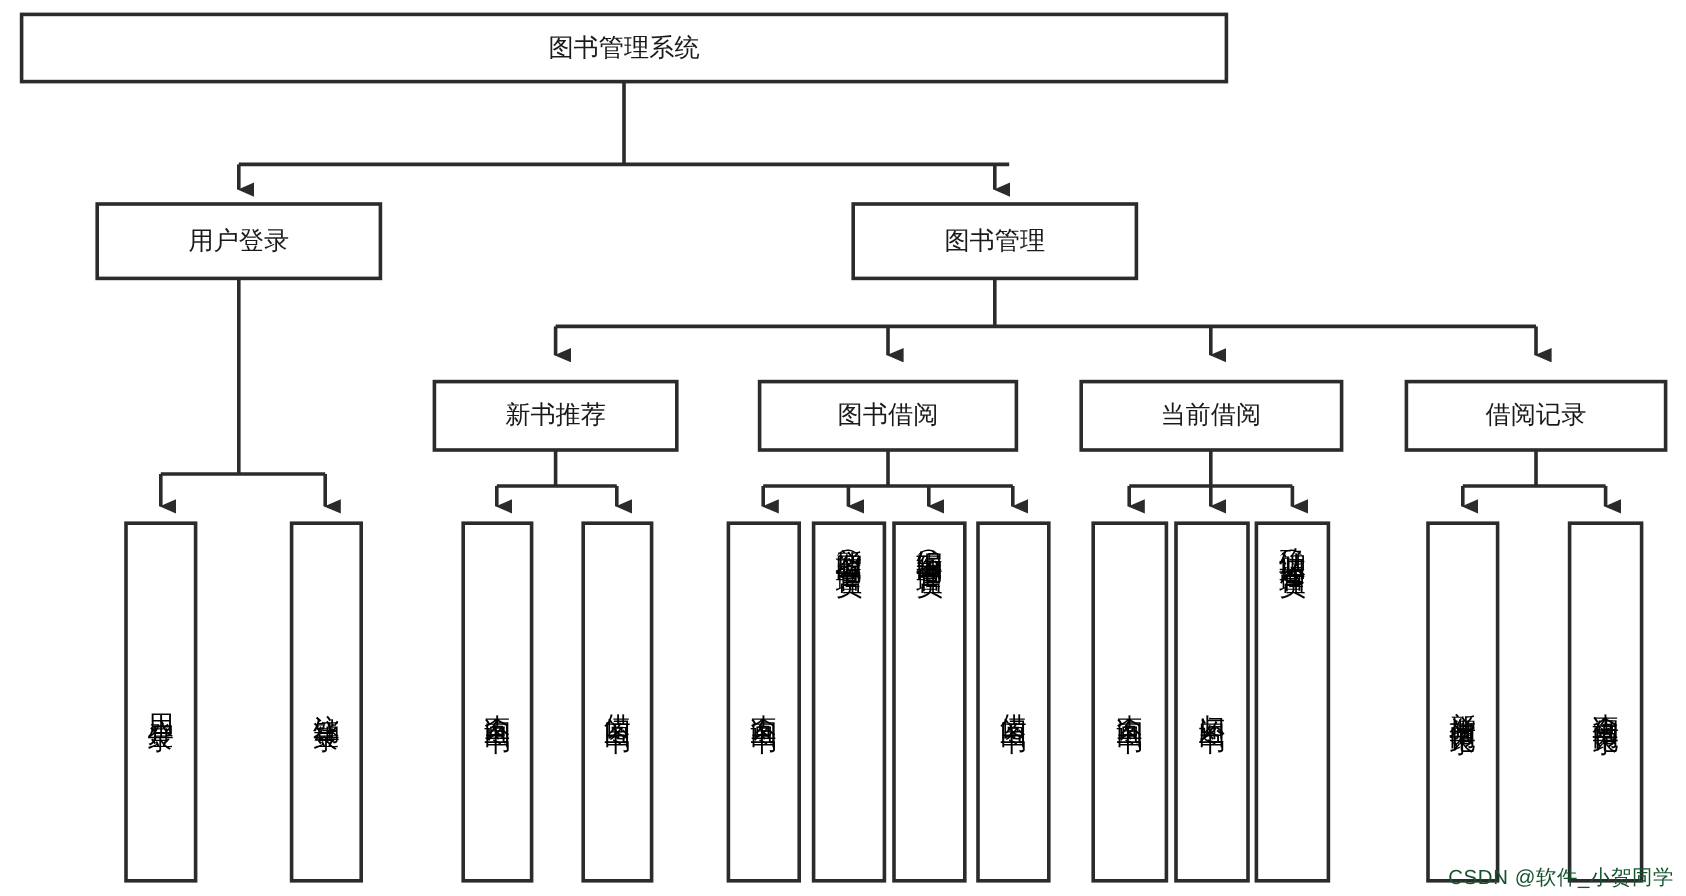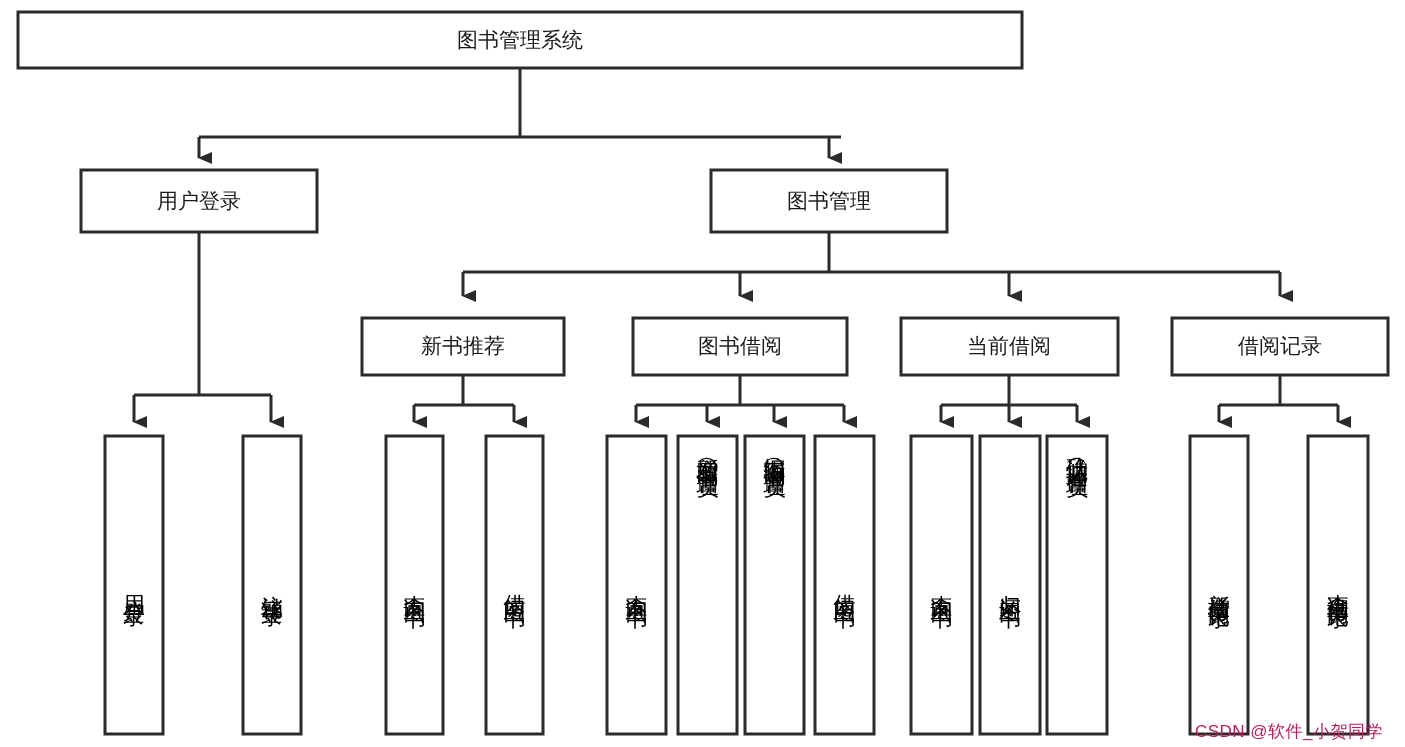--- a/index.html
+++ b/index.html
@@ -14,23 +14,23 @@
     font-family:"Liberation Sans","DejaVu Sans",sans-serif;
     font-size:21px;fill:#1a1a1a;text-anchor:middle;dominant-baseline:middle;
   }
   .leaf-label{
     font-family:"Liberation Sans","DejaVu Sans",sans-serif;
     font-size:22px;fill:#1a1a1a;
   }
   .edge{stroke:#2b2b2b;stroke-width:3;fill:none;}
   .arrow-head{fill:#2b2b2b;stroke:none;}
   .watermark{
-    position:absolute;right:22px;bottom:4px;
-    font-family:"Liberation Sans","DejaVu Sans",sans-serif;
-    font-size:17px;color:#be185d;letter-spacing:0.5px;
+    position:absolute;right:10px;bottom:4px;
+    font-family:"Liberation Sans","DejaVu Sans",sans-serif;
+    font-size:17px;color:#14532d;letter-spacing:0.5px;
     white-space:nowrap;pointer-events:none;
   }
 </style>
 </head>
 <body>
 
 <svg id="diagram" viewBox="0 0 1405 747">
   <defs>
     <marker id="arrow" viewBox="0 0 12 14" refX="6" refY="13" markerWidth="12" markerHeight="14" orient="auto-start-reverse" markerUnits="userSpaceOnUse">
       <path d="M0,0 L12,0 L6,14 Z" class="arrow-head"></path>

